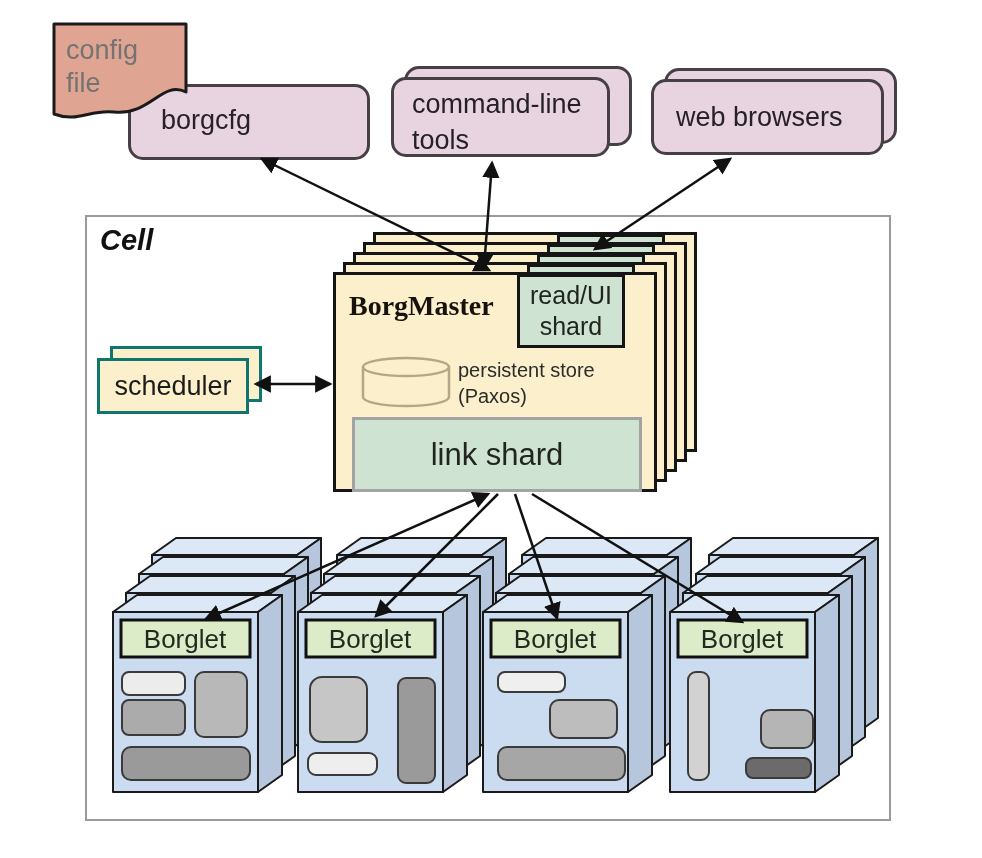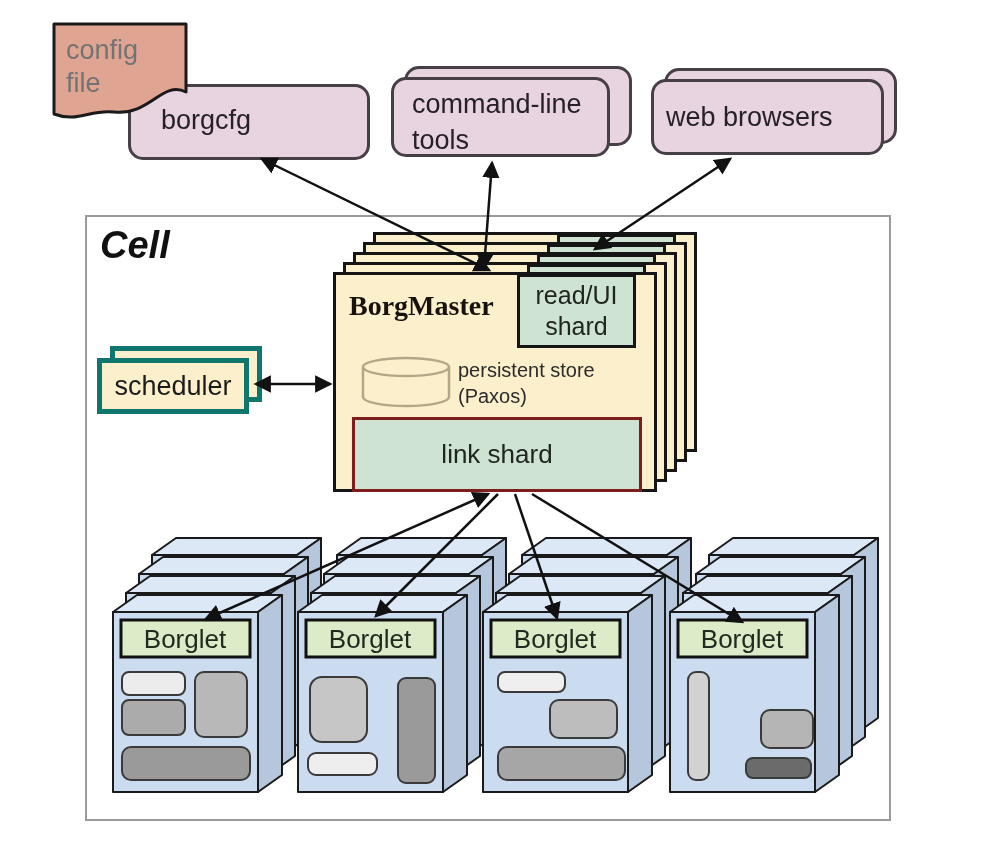--- a/index.html
+++ b/index.html
@@ -13,37 +13,37 @@
   
   .pink {
     background:#e8d3e1; border:3px solid #463f45; border-radius:15px;
     box-sizing:border-box;
   }
   .pink-txt { font-size:27px; color:#262028; }
 
   
   #cell-box { left:85px; top:215px; width:806px; height:606px;
     border:2px solid #9a9a9a; background:#ffffff; box-sizing:border-box; }
-  #cell-label { left:100px; top:224px; font-size:38px; font-weight:bold; font-style:italic; color:#111; }
+  #cell-label { left:100px; top:224px; font-size:29px; font-weight:bold; font-style:italic; color:#111; }
 
   
   .bm-layer { width:324px; height:220px; background:#fbf0cb;
     border:3px solid #151515; box-sizing:border-box; position:absolute; }
-  .bm-shard { position:absolute; left:181px; top:-1px; width:119px; height:74px;
+  .bm-shard { position:absolute; left:181px; top:-1px; width:108px; height:74px;
     background:#cfe3d2; border:3px solid #151515; box-sizing:border-box; }
   #bm-front-label { left:13px; top:15px; font-size:28px; font-weight:bold; color:#17120e;font-family:Liberation Serif, serif; }
   #bm-readui { display:flex; align-items:center; justify-content:center;
     text-align:center; font-size:25px; line-height:1.25; color:#20261f; }
   #bm-persist-label { left:122px; top:82px; font-size:20px; line-height:1.32; color:#2b2b2b; }
   #bm-linkshard { left:16px; top:142px; width:290px; height:75px;
-    background:#cfe3d2; border:3px solid #7f1d1d; box-sizing:border-box;
-    display:flex; align-items:center; justify-content:center; font-size:26px; color:#20261f; }
-
-  
-  .sched { width:152px; height:56px; background:#fbf0cb; border:5px solid #0f766e;
+    background:#cfe3d2; border:3px solid #a3a3a3; box-sizing:border-box;
+    display:flex; align-items:center; justify-content:center; font-size:31px; color:#20261f; }
+
+  
+  .sched { width:152px; height:56px; background:#fbf0cb; border:3px solid #0f766e;
     box-sizing:border-box; position:absolute; }
   #sched-front { display:flex; align-items:center; justify-content:center; font-size:27px; }
 
   svg { position:absolute; left:0; top:0; pointer-events:none; }
   svg text { font-family:"Liberation Sans", sans-serif; font-size:26px; fill:#22291e; }
 
   .mtop  { fill:#dce8f6; stroke:#1a1a1a; stroke-width:2; stroke-linejoin:round; }
   .mside { fill:#b6c6dc; stroke:#1a1a1a; stroke-width:2; stroke-linejoin:round; }
   .mfront{ fill:#ccdcf0; stroke:#1a1a1a; stroke-width:2; stroke-linejoin:round; }
   .blabel{ fill:#dcecc9; stroke:#111; stroke-width:3; }
@@ -215,21 +215,21 @@
   </div>
 
   <div class="abs pink" style="left:404px; top:66px; width:228px; height:80px;"></div>
   <div class="abs pink" style="left:391px; top:77px; width:219px; height:80px;">
     <div class="pink-txt prewrap" style="position:absolute; left:18px; top:6px; line-height:1.35;">command-line
 tools</div>
   </div>
 
   <div class="abs pink" style="left:664px; top:68px; width:233px; height:76px;"></div>
   <div class="abs pink" style="left:651px; top:79px; width:233px; height:76px; display:flex; align-items:center;">
-    <div class="pink-txt" style="padding-left:12px;">web browsers</div>
+    <div class="pink-txt" style="padding-left:22px;">web browsers</div>
   </div>
 
   <svg style="left:50px; top:20px;" width="142" height="106" viewBox="0 0 142 106">
     <path d="M4,4 L136,4 L136,72 C112,60 100,96 64,92 C40,89 28,103 4,94 Z" fill="#e0a493" stroke="#1a1a1a" stroke-width="3" stroke-linejoin="round"></path>
   </svg>
   <div class="abs prewrap" style="left:66px; top:34px; font-size:27px; line-height:1.22; color:#737373;">config
 file</div>
 
   <svg width="982" height="858" viewBox="0 0 982 858" style="z-index:40;">
     <defs>

